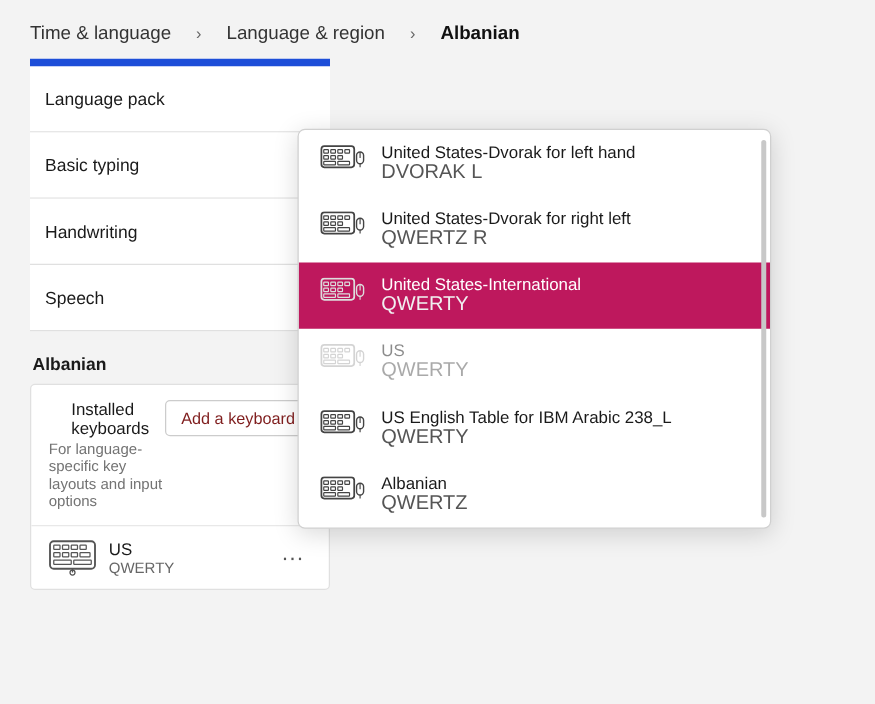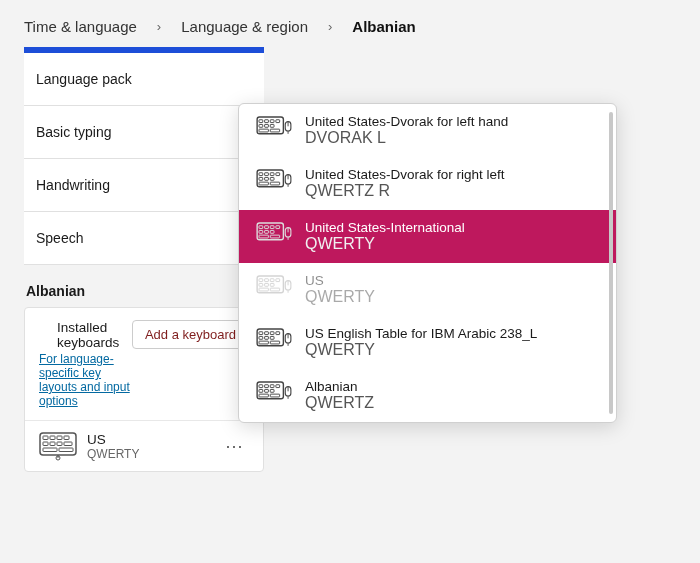--- a/index.html
+++ b/index.html
@@ -104,23 +104,22 @@
 
     .keyboards-header-text .title {
       font-size: 13.5px;
       font-weight: 500;
       color: #1a1a1a;
       margin-left: 18px;
     }
 
     .keyboards-header-text .subtitle {
       font-size: 12px;
-      color: #0369a1;
+      color: #737373;
       margin-top: 2px;
-      text-decoration: underline;
     }
 
     .add-keyboard-btn {
       background: #fff;
       border: 1px solid #ccc;
       border-radius: 4px;
       padding: 6px 12px;
       font-size: 13px;
       cursor: pointer;
       white-space: nowrap;

